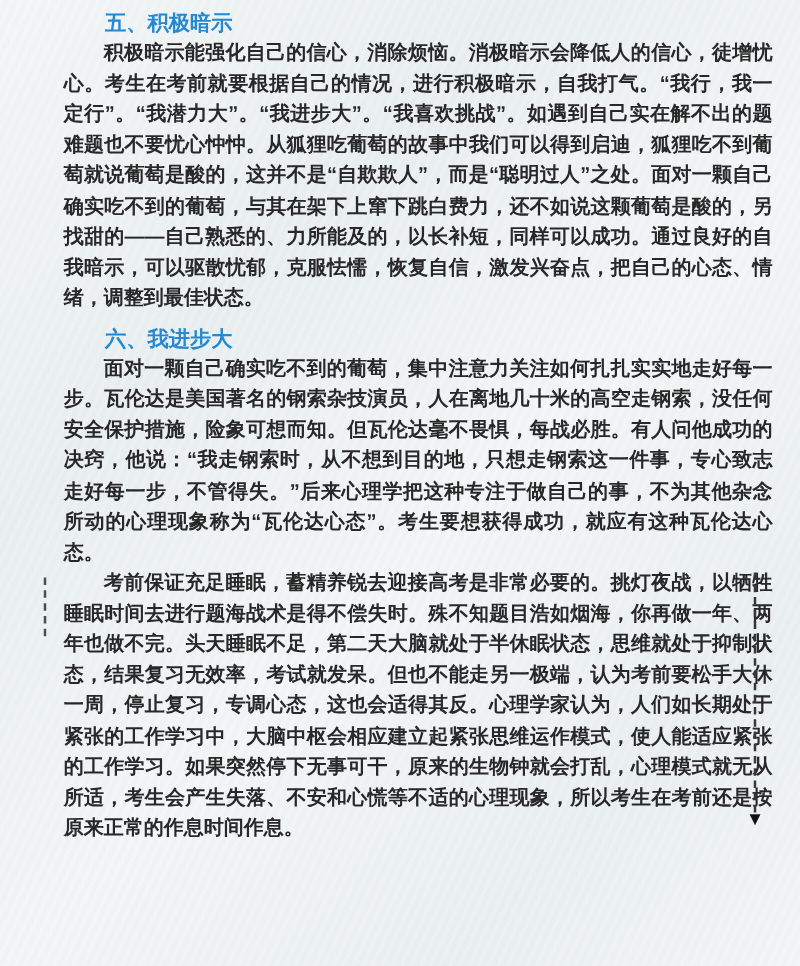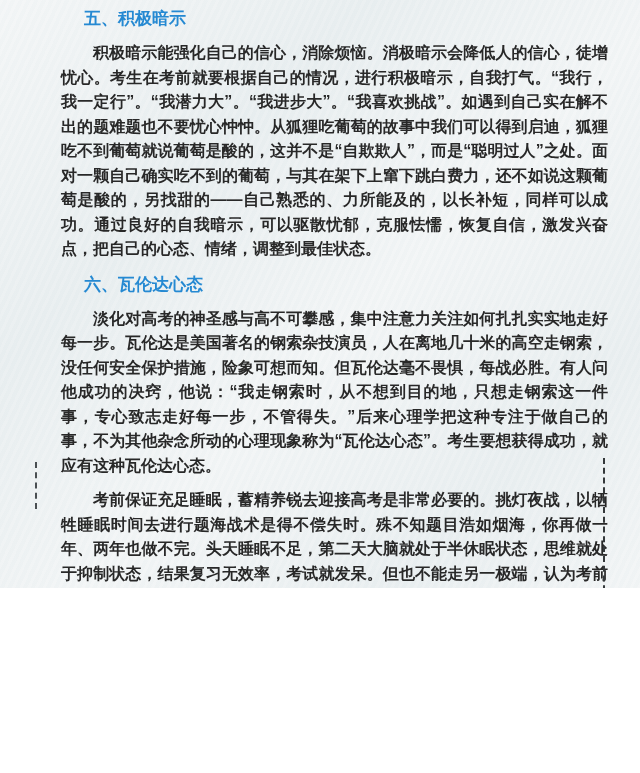--- a/index.html
+++ b/index.html
@@ -1,19 +1,19 @@
 <!DOCTYPE html>
 <html><head>
 <meta charset="utf-8">
 <style>
   html, body { margin: 0; padding: 0; }
   .page {
     position: relative;
     width: 640px;
-    height: 588px;
+    height: 773px;
     background-color: #edf1f2;
     background-image:
       linear-gradient(135deg, rgba(255,255,255,0.35) 0%, rgba(222,232,235,0.25) 30%, rgba(255,255,255,0.3) 55%, rgba(224,233,236,0.25) 80%, rgba(255,255,255,0.3) 100%),
       repeating-linear-gradient(115deg, rgba(255,255,255,0.10) 0px, rgba(255,255,255,0.10) 3px, rgba(210,222,226,0.10) 3px, rgba(210,222,226,0.10) 7px);
     overflow: hidden;
     font-family: "Liberation Sans", "DejaVu Sans", sans-serif;
   }
   .content {
     position: absolute;
     left: 51px;
@@ -29,21 +29,21 @@
     margin: 0;
     padding-left: 33px;
     color: #2589d2;
     font-size: 17px;
     line-height: 25px;
     font-weight: 700;
     text-align: left;
   }
   .section-heading.spaced { margin-top: 7px; }
   .para {
-    margin: 10px;
+    margin: 0;
     text-indent: 2em;
     text-justify: inter-ideograph;
   }
   .left-dash-mark {
     position: absolute;
     left: 35px;
     top: 462px;
     height: 47px;
     width: 0;
     border-left: 2px dashed #4a4f52;
@@ -73,22 +73,22 @@
 <div class="page">
 
   <div class="content">
 
     <section>
       <h2 class="section-heading">五、积极暗示</h2>
       <p class="para">积极暗示能强化自己的信心，消除烦恼。消极暗示会降低人的信心，徒增忧心。考生在考前就要根据自己的情况，进行积极暗示，自我打气。“我行，我一定行”。“我潜力大”。“我进步大”。“我喜欢挑战”。如遇到自己实在解不出的题难题也不要忧心忡忡。从狐狸吃葡萄的故事中我们可以得到启迪，狐狸吃不到葡萄就说葡萄是酸的，这并不是“自欺欺人”，而是“聪明过人”之处。面对一颗自己确实吃不到的葡萄，与其在架下上窜下跳白费力，还不如说这颗葡萄是酸的，另找甜的——自己熟悉的、力所能及的，以长补短，同样可以成功。通过良好的自我暗示，可以驱散忧郁，克服怯懦，恢复自信，激发兴奋点，把自己的心态、情绪，调整到最佳状态。</p>
     </section>
 
     <section>
-      <h2 class="section-heading spaced">六、瓦伦达心态</h2>
-      <p class="para">淡化对高考的神圣感与高不可攀感，集中注意力关注如何扎扎实实地走好每一步。瓦伦达是美国著名的钢索杂技演员，人在离地几十米的高空走钢索，没任何安全保护措施，险象可想而知。但瓦伦达毫不畏惧，每战必胜。有人问他成功的决窍，他说：“我走钢索时，从不想到目的地，只想走钢索这一件事，专心致志走好每一步，不管得失。”后来心理学把这种专注于做自己的事，不为其他杂念所动的心理现象称为“瓦伦达心态”。考生要想获得成功，就应有这种瓦伦达心态。</p>
+      <h2 class="section-heading spaced">六、我进步大</h2>
+      <p class="para">面对一颗自己确实吃不到的葡萄，集中注意力关注如何扎扎实实地走好每一步。瓦伦达是美国著名的钢索杂技演员，人在离地几十米的高空走钢索，没任何安全保护措施，险象可想而知。但瓦伦达毫不畏惧，每战必胜。有人问他成功的决窍，他说：“我走钢索时，从不想到目的地，只想走钢索这一件事，专心致志走好每一步，不管得失。”后来心理学把这种专注于做自己的事，不为其他杂念所动的心理现象称为“瓦伦达心态”。考生要想获得成功，就应有这种瓦伦达心态。</p>
     </section>
 
     <section>
       <p class="para">考前保证充足睡眠，蓄精养锐去迎接高考是非常必要的。挑灯夜战，以牺牲睡眠时间去进行题海战术是得不偿失时。殊不知题目浩如烟海，你再做一年、两年也做不完。头天睡眠不足，第二天大脑就处于半休眠状态，思维就处于抑制状态，结果复习无效率，考试就发呆。但也不能走另一极端，认为考前要松手大休一周，停止复习，专调心态，这也会适得其反。心理学家认为，人们如长期处于紧张的工作学习中，大脑中枢会相应建立起紧张思维运作模式，使人能适应紧张的工作学习。如果突然停下无事可干，原来的生物钟就会打乱，心理模式就无从所适，考生会产生失落、不安和心慌等不适的心理现象，所以考生在考前还是按原来正常的作息时间作息。</p>
     </section>
 
   </div>
 
   <div class="left-dash-mark"></div>
 

